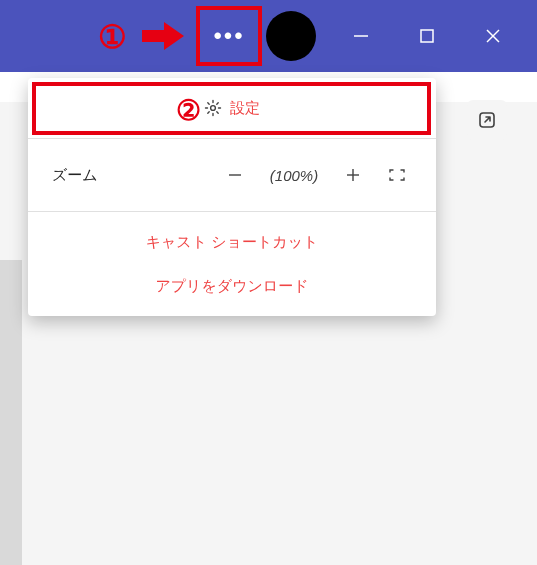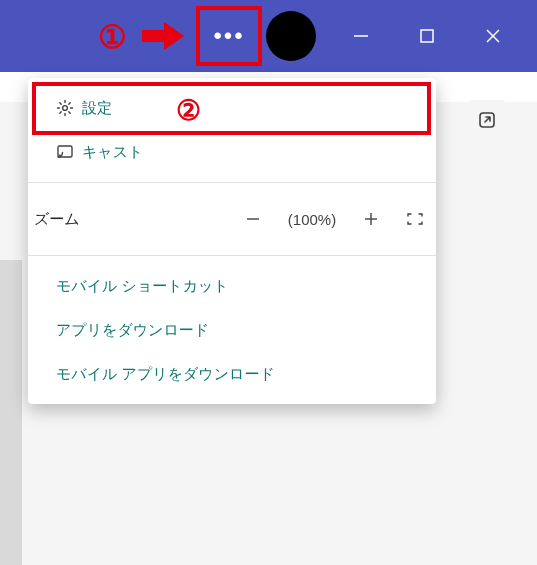--- a/index.html
+++ b/index.html
@@ -84,43 +84,45 @@
     width: 408px;
     background: #fff;
     box-shadow: 0 6px 18px rgba(0,0,0,0.25);
     border-radius: 4px;
     padding: 8px 0;
   }
   .menu-item {
     display: flex;
     align-items: center;
     height: 44px;
-    padding: 0 28px;
+    padding: 0 4px;
     font-size: 15px;
-    color: #0f766e;
+    color: #ef4444;
+    justify-content: center;
   }
   .menu-item .icon { width: 26px; display:flex; align-items:center; }
   .separator {
     height: 1px;
     background: #e0e0e0;
     margin: 8px 0;
   }
   .zoom-row {
     display: flex;
     align-items: center;
     height: 56px;
-    padding: 0 6px;
+    padding: 0 24px;
     font-size: 15px;
     color: #242424;
     justify-content: space-between;
   }
   .zoom-controls {
     display: flex;
     align-items: center;
     gap: 14px;
+    font-style: italic;
   }
   .zoom-btn {
     width: 30px;
     height: 30px;
     display: flex;
     align-items: center;
     justify-content: center;
     color: #424242;
   }
   .zoom-val { color: #424242; font-size: 15px; min-width:60px; text-align:center;}
@@ -211,29 +213,20 @@
   <div class="menu-item">
     <span class="icon">
       <svg width="18" height="18" viewBox="0 0 18 18">
           <circle cx="9" cy="9" r="2.4" fill="none" stroke="#424242" stroke-width="1.4"></circle>
           <path d="M9 1.5v2M9 14.5v2M1.5 9h2M14.5 9h2M3.8 3.8l1.4 1.4M12.8 12.8l1.4 1.4M14.2 3.8l-1.4 1.4M5.2 12.8l-1.4 1.4" stroke="#424242" stroke-width="1.4" stroke-linecap="round"></path>
         </svg>
     </span>
     <span>設定</span>
   </div>
 
-  <div class="menu-item">
-    <span class="icon">
-      <svg width="18" height="18" viewBox="0 0 18 18">
-          <rect x="2" y="3" width="14" height="11" rx="1.5" fill="none" stroke="#424242" stroke-width="1.4"></rect>
-          <path d="M2 14c2.5 0 4.5-2 4.5-4.5M2 14c1 0 2-1 2-2" fill="none" stroke="#424242" stroke-width="1.4" stroke-linecap="round"></path>
-        </svg>
-    </span>
-    <span>キャスト</span>
-  </div>
 
   <div class="separator"></div>
 
   <div class="zoom-row">
     <span>ズーム</span>
     <div class="zoom-controls">
       <div class="zoom-btn">
         <svg width="16" height="16" viewBox="0 0 16 16">
             <line x1="2" y1="8" x2="14" y2="8" stroke="#424242" stroke-width="1.4"></line>
           </svg>
@@ -249,24 +242,21 @@
         <svg width="18" height="14" viewBox="0 0 18 14">
             <path d="M2 4V2h3M16 4V2h-3M2 10v2h3M16 10v2h-3" fill="none" stroke="#424242" stroke-width="1.4" stroke-linecap="round"></path>
           </svg>
       </div>
     </div>
   </div>
 
   <div class="separator"></div>
 
   <div class="menu-item">
-    <span>モバイル ショートカット</span>
+    <span>キャスト ショートカット</span>
   </div>
 
 
   <div class="menu-item">
     <span>アプリをダウンロード</span>
   </div>
 
-  <div class="menu-item">
-    <span>モバイル アプリをダウンロード</span>
-  </div>
 </div>
 
 </body></html>

